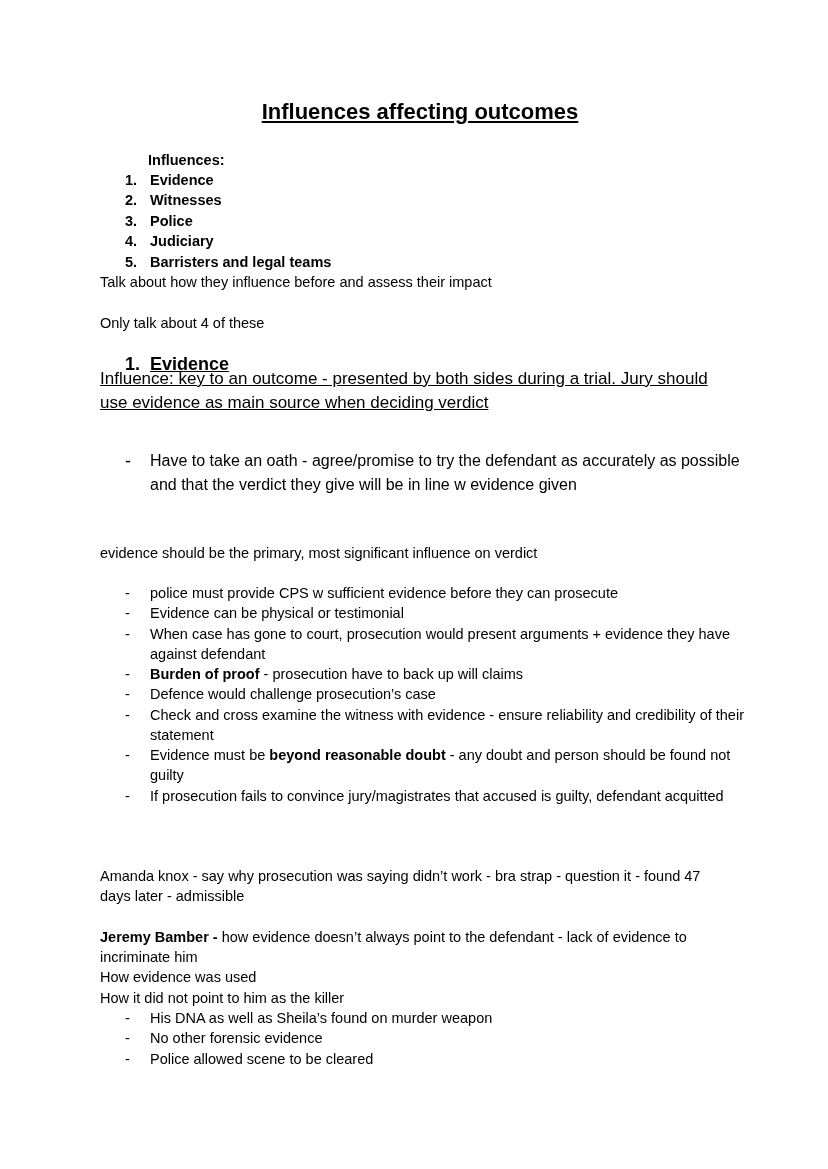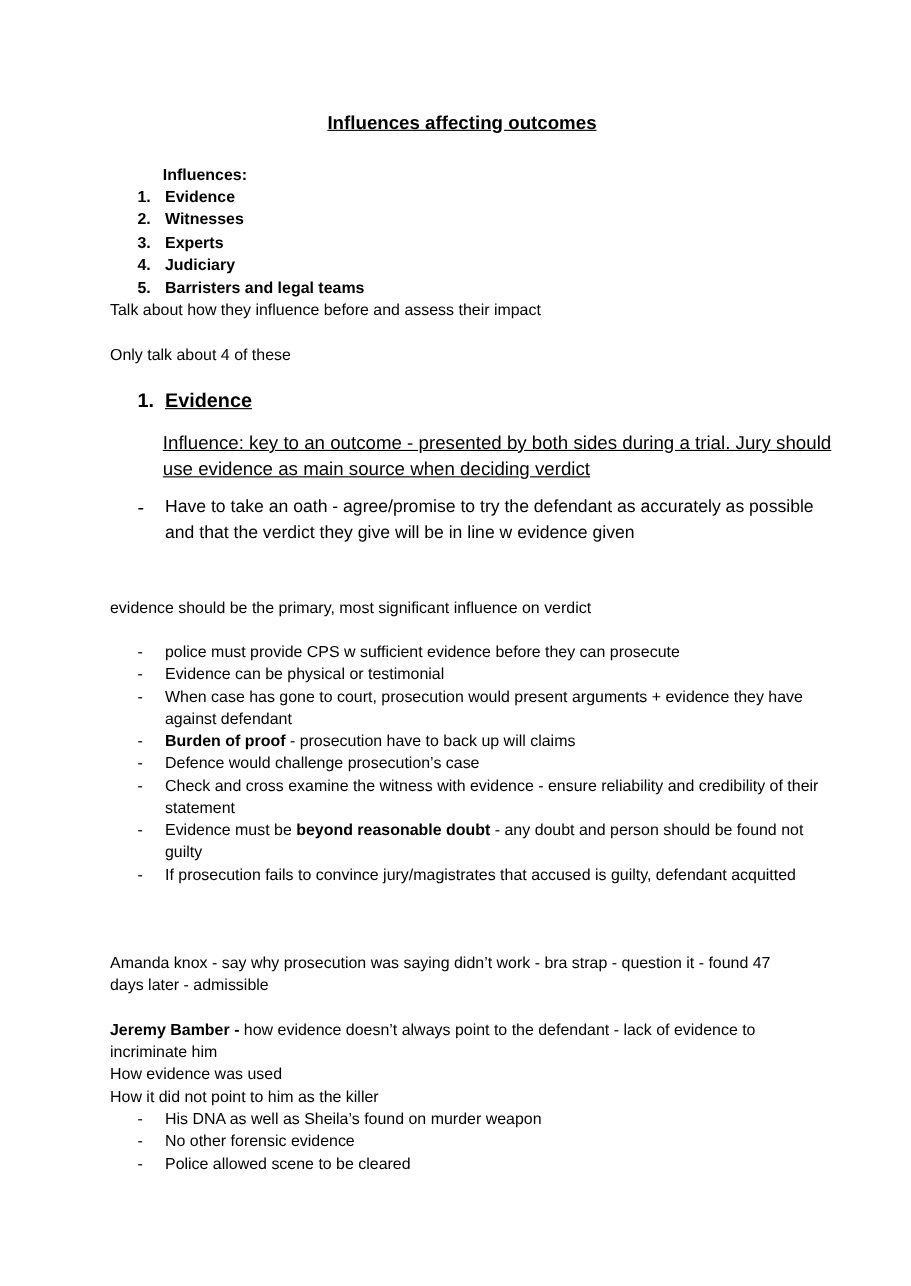--- a/index.html
+++ b/index.html
@@ -20,21 +20,21 @@
       left: 100px;
       top: 0;
       width: 640px;
     }
     .title {
       position: absolute;
       top: 100px;
       left: 0;
       width: 640px;
       text-align: center;
-      font-size: 17px;
+      font-size: 22px;
       font-weight: bold;
       text-decoration: underline;
       line-height: 24px;
     }
     .t {
       position: absolute;
       left: 0;
       font-size: 14.5px;
       line-height: 20.3px;
       white-space: nowrap;
@@ -125,41 +125,41 @@
     <div>
       <span class="num" style="top:170px;">1.</span>
       <span class="numtext" style="top:170px;">Evidence</span>
     </div>
     <div>
       <span class="num" style="top:190px;">2.</span>
       <span class="numtext" style="top:190px;">Witnesses</span>
     </div>
     <div>
       <span class="num" style="top:211px;">3.</span>
-      <span class="numtext" style="top:211px;">Experts</span>
+      <span class="numtext" style="top:211px;">Police</span>
     </div>
     <div>
       <span class="num" style="top:231px;">4.</span>
       <span class="numtext" style="top:231px;">Judiciary</span>
     </div>
     <div>
       <span class="num" style="top:252px;">5.</span>
       <span class="numtext" style="top:252px;">Barristers and legal teams</span>
     </div>
   </div>
 
   <div class="t" style="top:272px;">Talk about how they influence before and assess their impact</div>
   <div class="t" style="top:313px;">Only talk about 4 of these</div>
 
   <div>
     <span class="h1num" style="top:352px;">1.</span>
     <span class="h1text" style="top:352px;">Evidence</span>
   </div>
 
-  <div class="influence" style="top:391px;margin-left:48px;">Influence: key to an outcome - presented by both sides during a trial. Jury should use evidence as main source when deciding verdict</div>
+  <div class="influence" style="top:367px;">Influence: key to an outcome - presented by both sides during a trial. Jury should use evidence as main source when deciding verdict</div>
 
   <div>
     <span class="bigdash" style="top:449px;">-</span>
     <span class="bigbullet" style="top:449px;">Have to take an oath - agree/promise to try the defendant as accurately as possible and that the verdict they give will be in line w evidence given</span>
   </div>
 
   <div class="t" style="top:543px;">evidence should be the primary, most significant influence on verdict</div>
 
   <div>
     <div>

